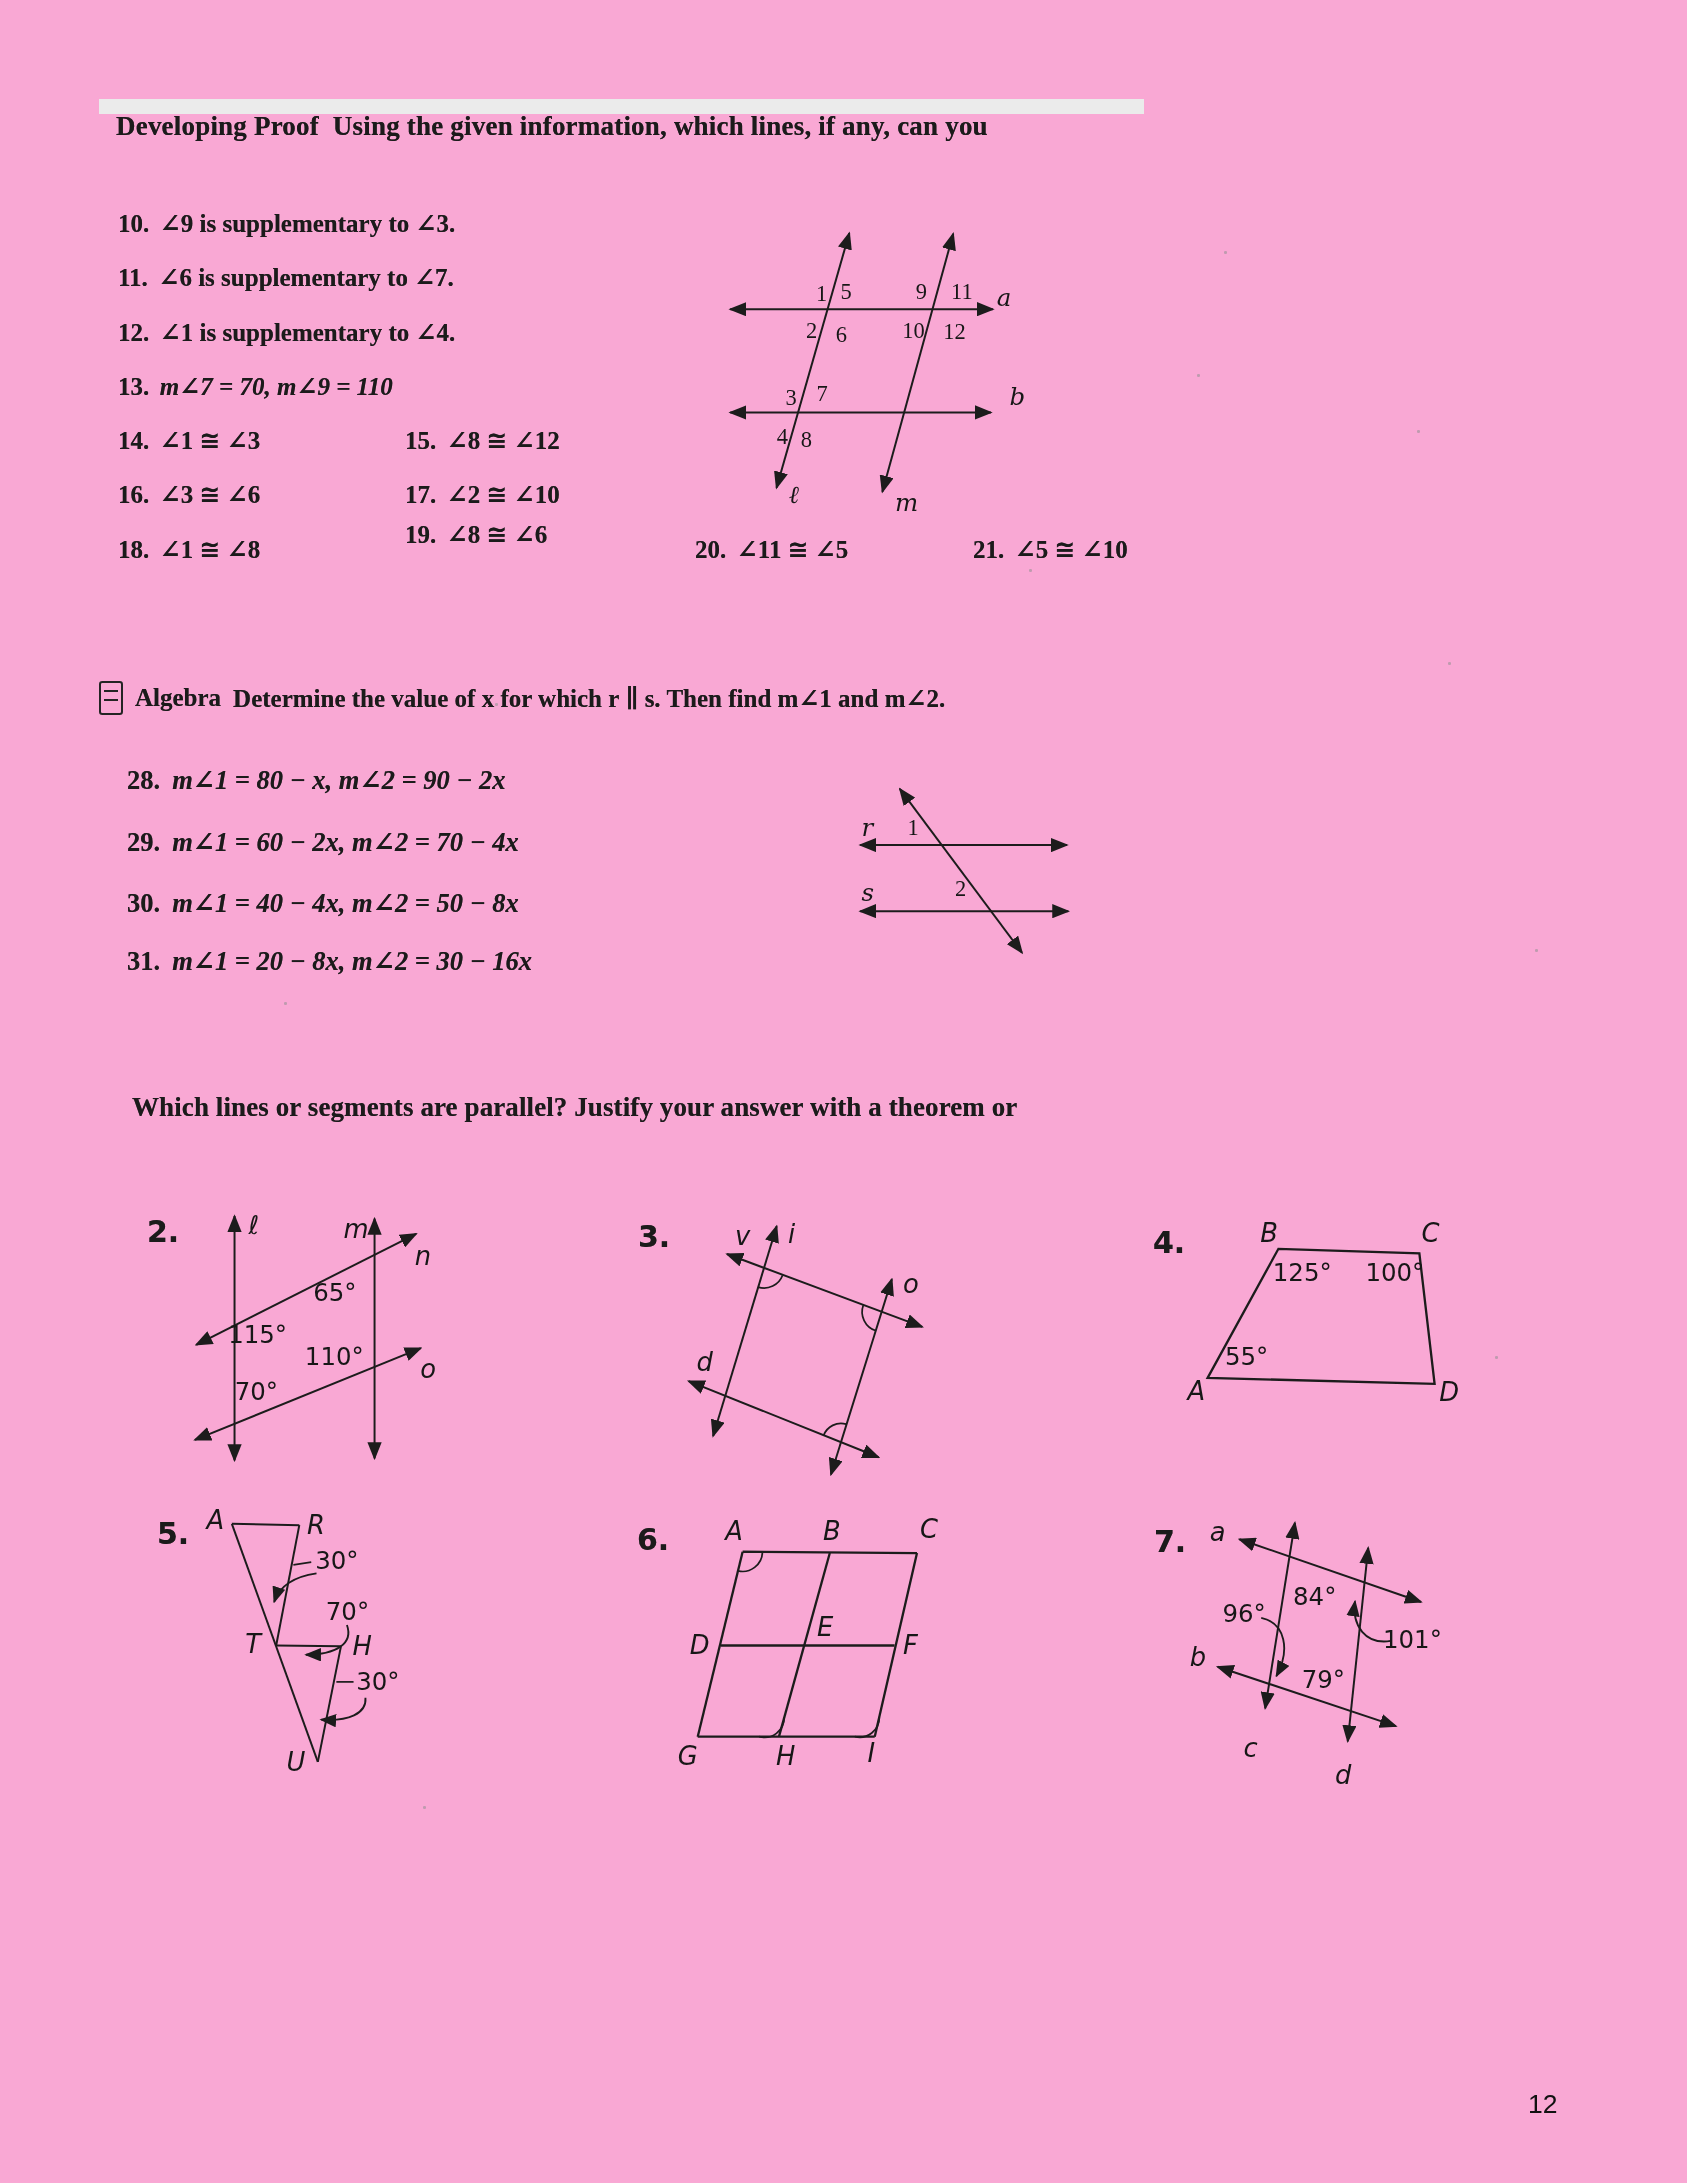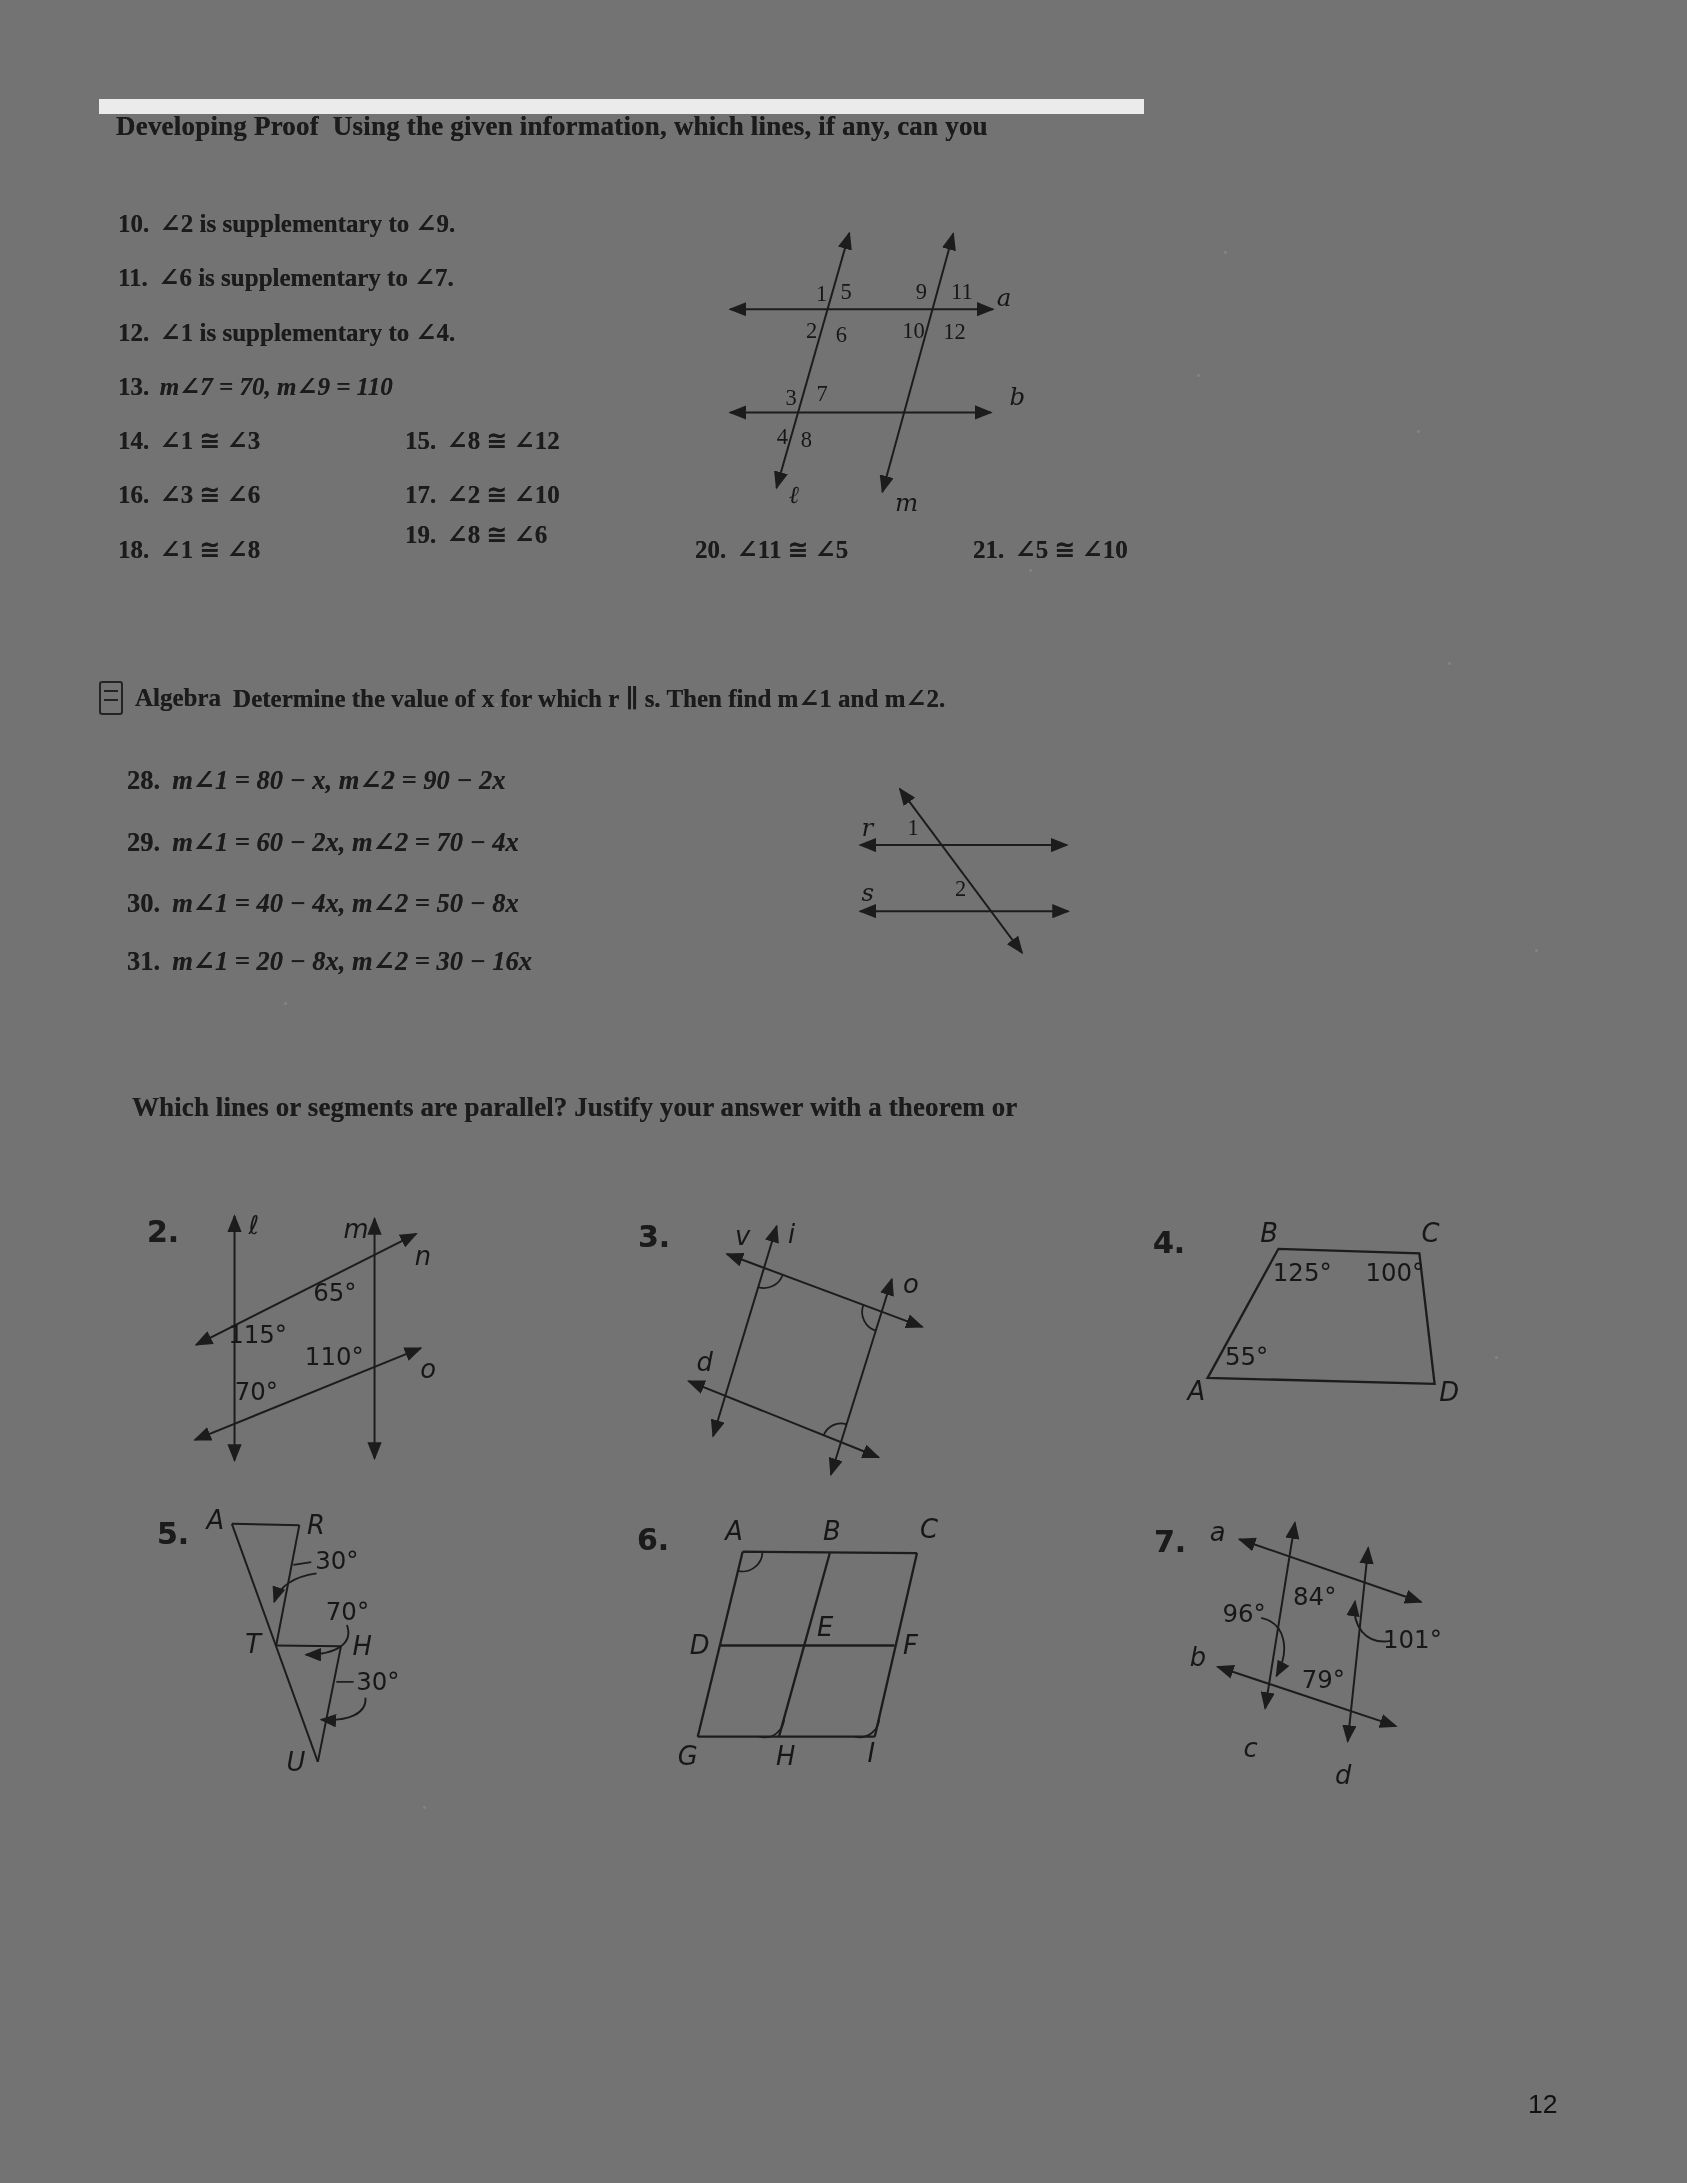--- a/index.html
+++ b/index.html
@@ -1,16 +1,16 @@
 <!DOCTYPE html>
 <html style="font-size:10.6px"><head>
 <meta charset="utf-8">
 <style>
   html,body{margin:0;padding:0;background:#fff;}
-  .pg{position:relative;width:1687px;height:2183px;background:#737373;overflow:hidden;
+  .pg{position:relative;width:1687px;height:2183px;background:#f9a8d4;overflow:hidden;
       font-family:"Liberation Serif","DejaVu Serif","DejaVu Sans",serif;color:#1b1b1b;}
   .abs{position:absolute;}
   .topbar{background:#ebebeb;}
   .h1{font-size:27px;line-height:38px;font-weight:700;letter-spacing:0.2px;
       text-shadow:0 0 0.5px rgba(0,0,0,.65);white-space:nowrap;}
   .h3{font-size:27px;line-height:38px;font-weight:700;letter-spacing:0.1px;
       text-shadow:0 0 0.5px rgba(0,0,0,.55);white-space:nowrap;}
   .prob{font-size:25px;font-weight:700;white-space:nowrap;text-shadow:0 0 0.5px rgba(0,0,0,.6);}
   .prob .num{margin-right:10.6px;}
   .it{font-style:italic;}
@@ -62,21 +62,21 @@
   <div class="speck" style="left:1495px;top:1356px;"></div>
   <div class="speck" style="left:423px;top:1806px;"></div>
   <div class="speck" style="left:1029px;top:569px;"></div>
   <div class="speck" style="left:1535px;top:949px;"></div>
   <div class="speck" style="left:284px;top:1002px;"></div>
 
   <div class="abs h1" style="left:116px;top:107px;">
     <div><span>Developing Proof</span>&nbsp;&nbsp;<span>Using the given information, which lines, if any, can you</span></div>
   </div>
 
-  <div class="abs prob" style="left:118px;top:209px;"><span class="num">10.</span><span>∠2 is supplementary to ∠9.</span></div>
+  <div class="abs prob" style="left:118px;top:209px;"><span class="num">10.</span><span>∠9 is supplementary to ∠3.</span></div>
   <div class="abs prob" style="left:118px;top:263px;"><span class="num">11.</span><span>∠6 is supplementary to ∠7.</span></div>
   <div class="abs prob" style="left:118px;top:318px;"><span class="num">12.</span><span>∠1 is supplementary to ∠4.</span></div>
   <div class="abs prob" style="left:118px;top:372px;"><span class="num">13.</span><span class="it">m∠7 = 70, m∠9 = 110</span></div>
   <div class="abs prob" style="left:118px;top:426px;"><span class="num">14.</span><span>∠1 ≅ ∠3</span></div>
   <div class="abs prob" style="left:405px;top:426px;"><span class="num">15.</span><span>∠8 ≅ ∠12</span></div>
   <div class="abs prob" style="left:118px;top:480px;"><span class="num">16.</span><span>∠3 ≅ ∠6</span></div>
   <div class="abs prob" style="left:405px;top:480px;"><span class="num">17.</span><span>∠2 ≅ ∠10</span></div>
   <div class="abs prob" style="left:118px;top:535px;"><span class="num">18.</span><span>∠1 ≅ ∠8</span></div>
   <div class="abs prob" style="left:405px;top:520px;"><span class="num">19.</span><span>∠8 ≅ ∠6</span></div>
   <div class="abs prob" style="left:695px;top:535px;"><span class="num">20.</span><span>∠11 ≅ ∠5</span></div>

